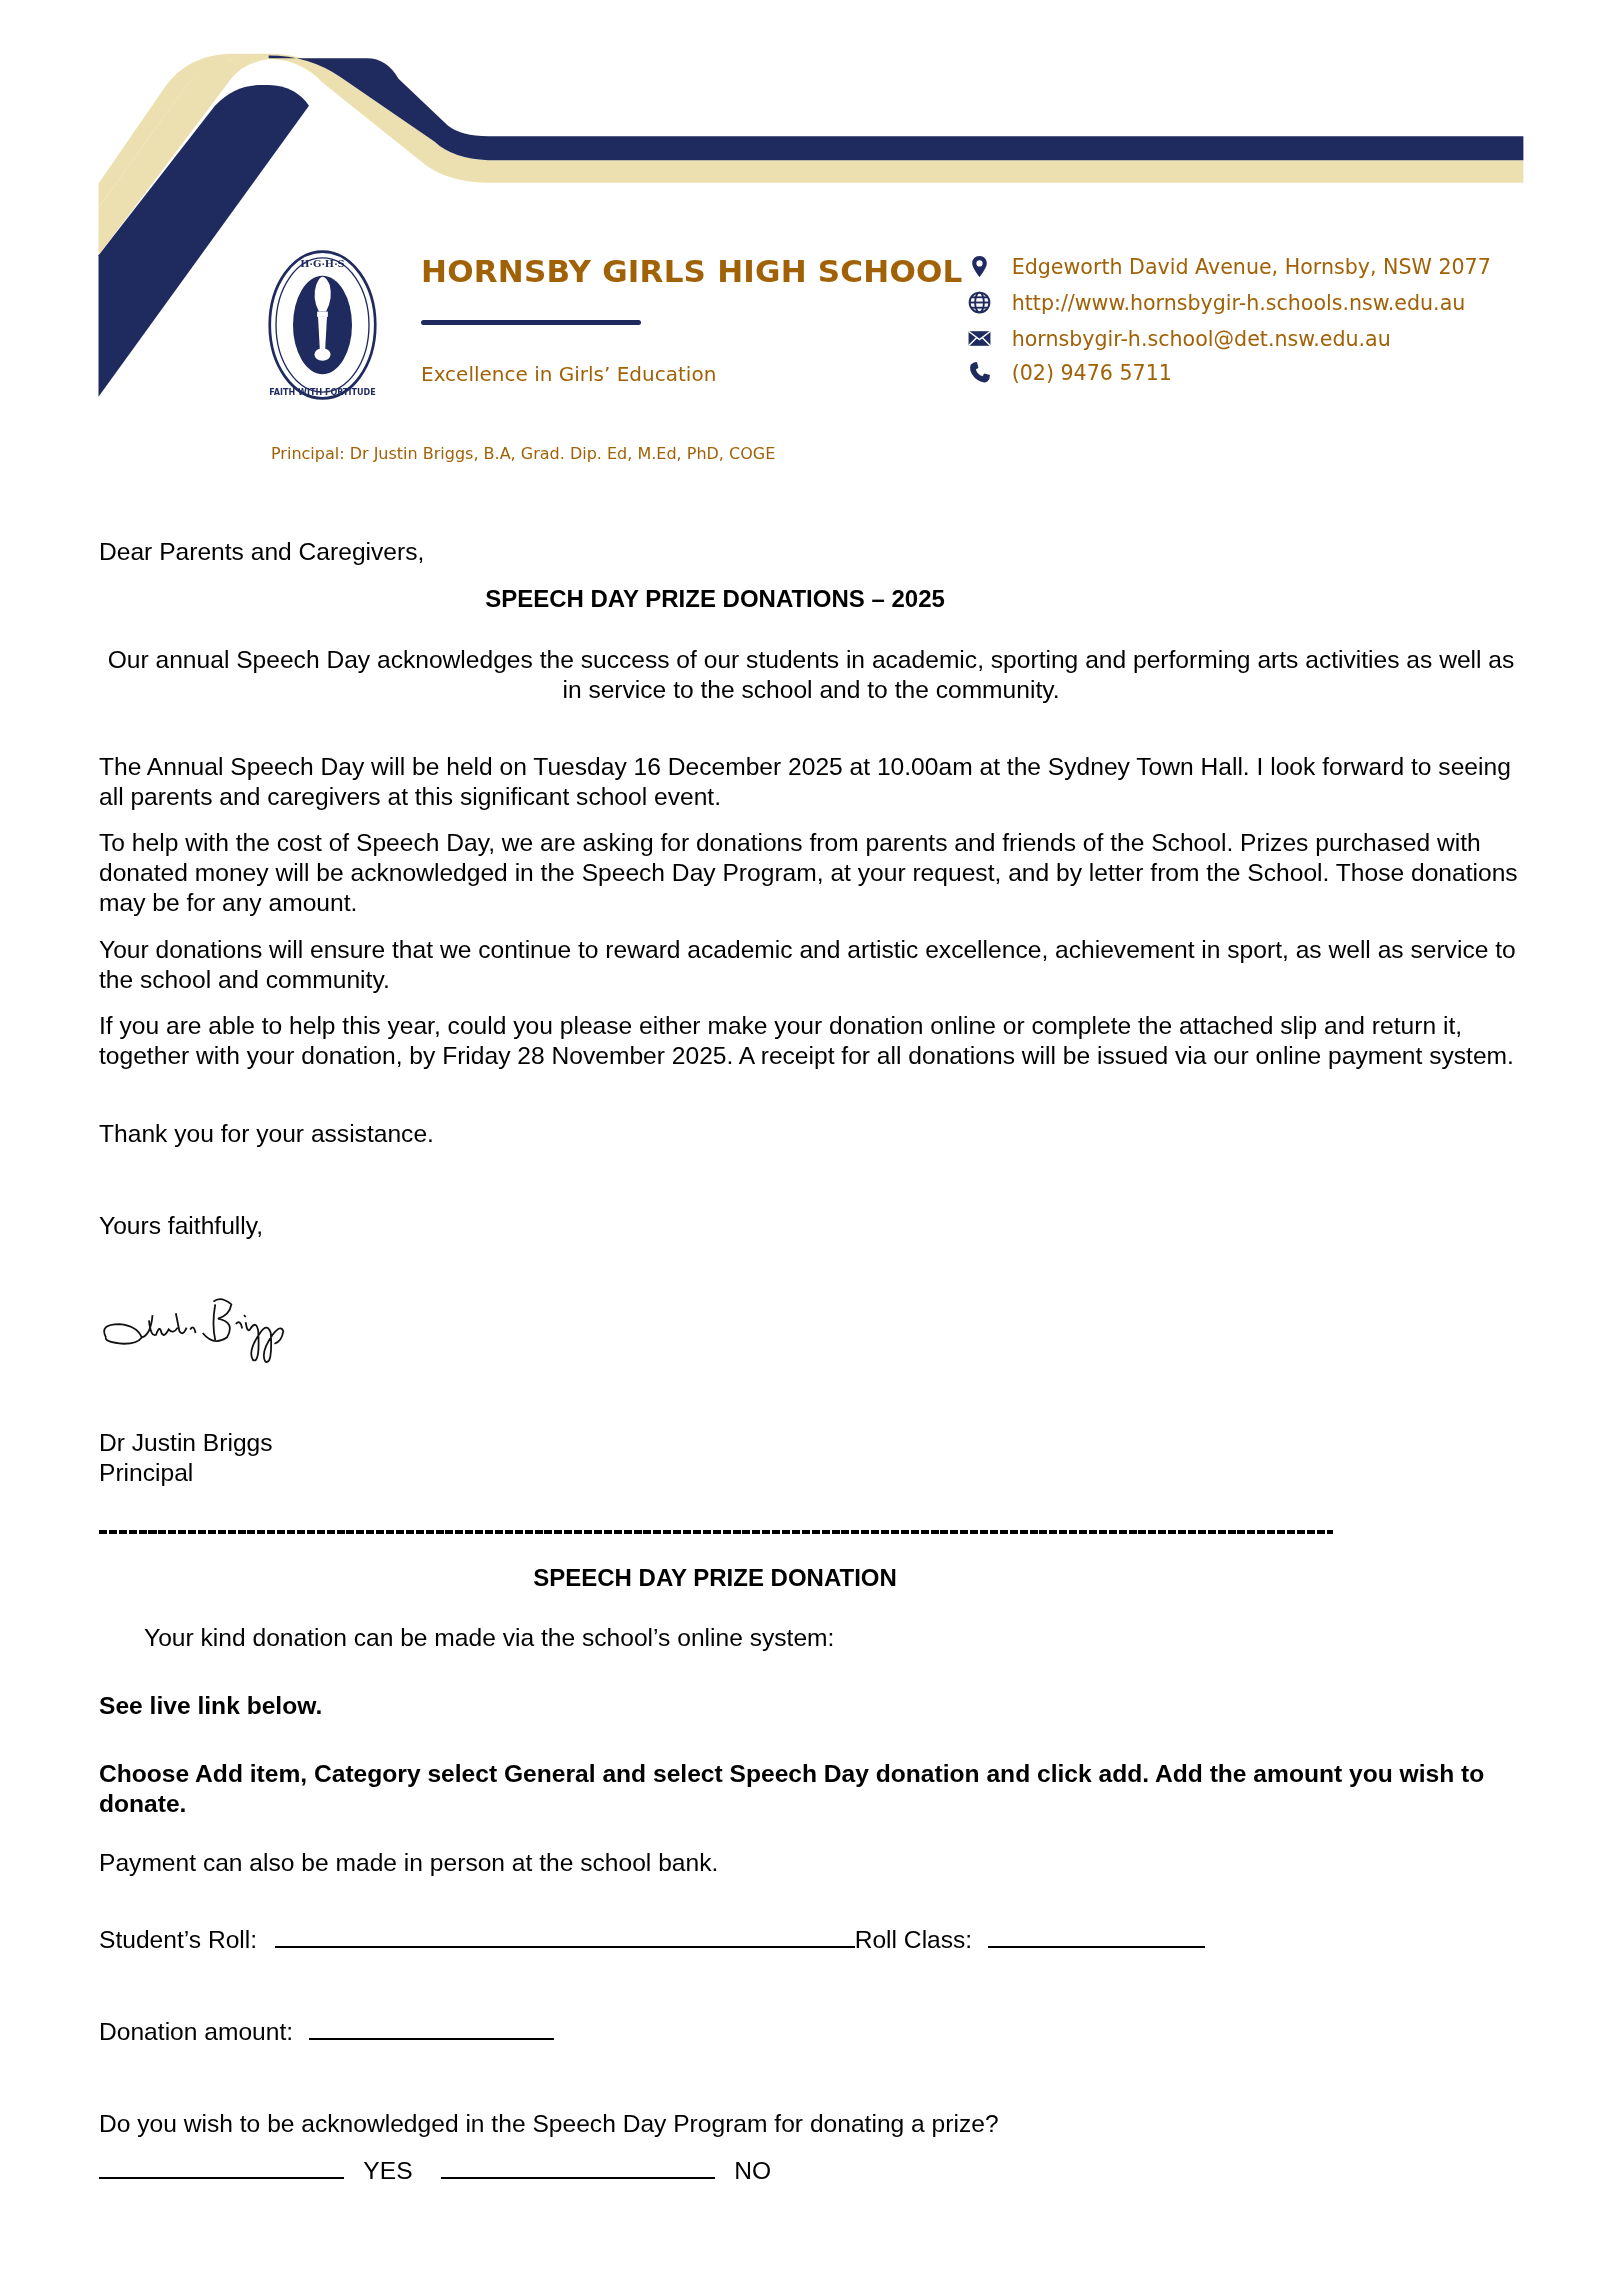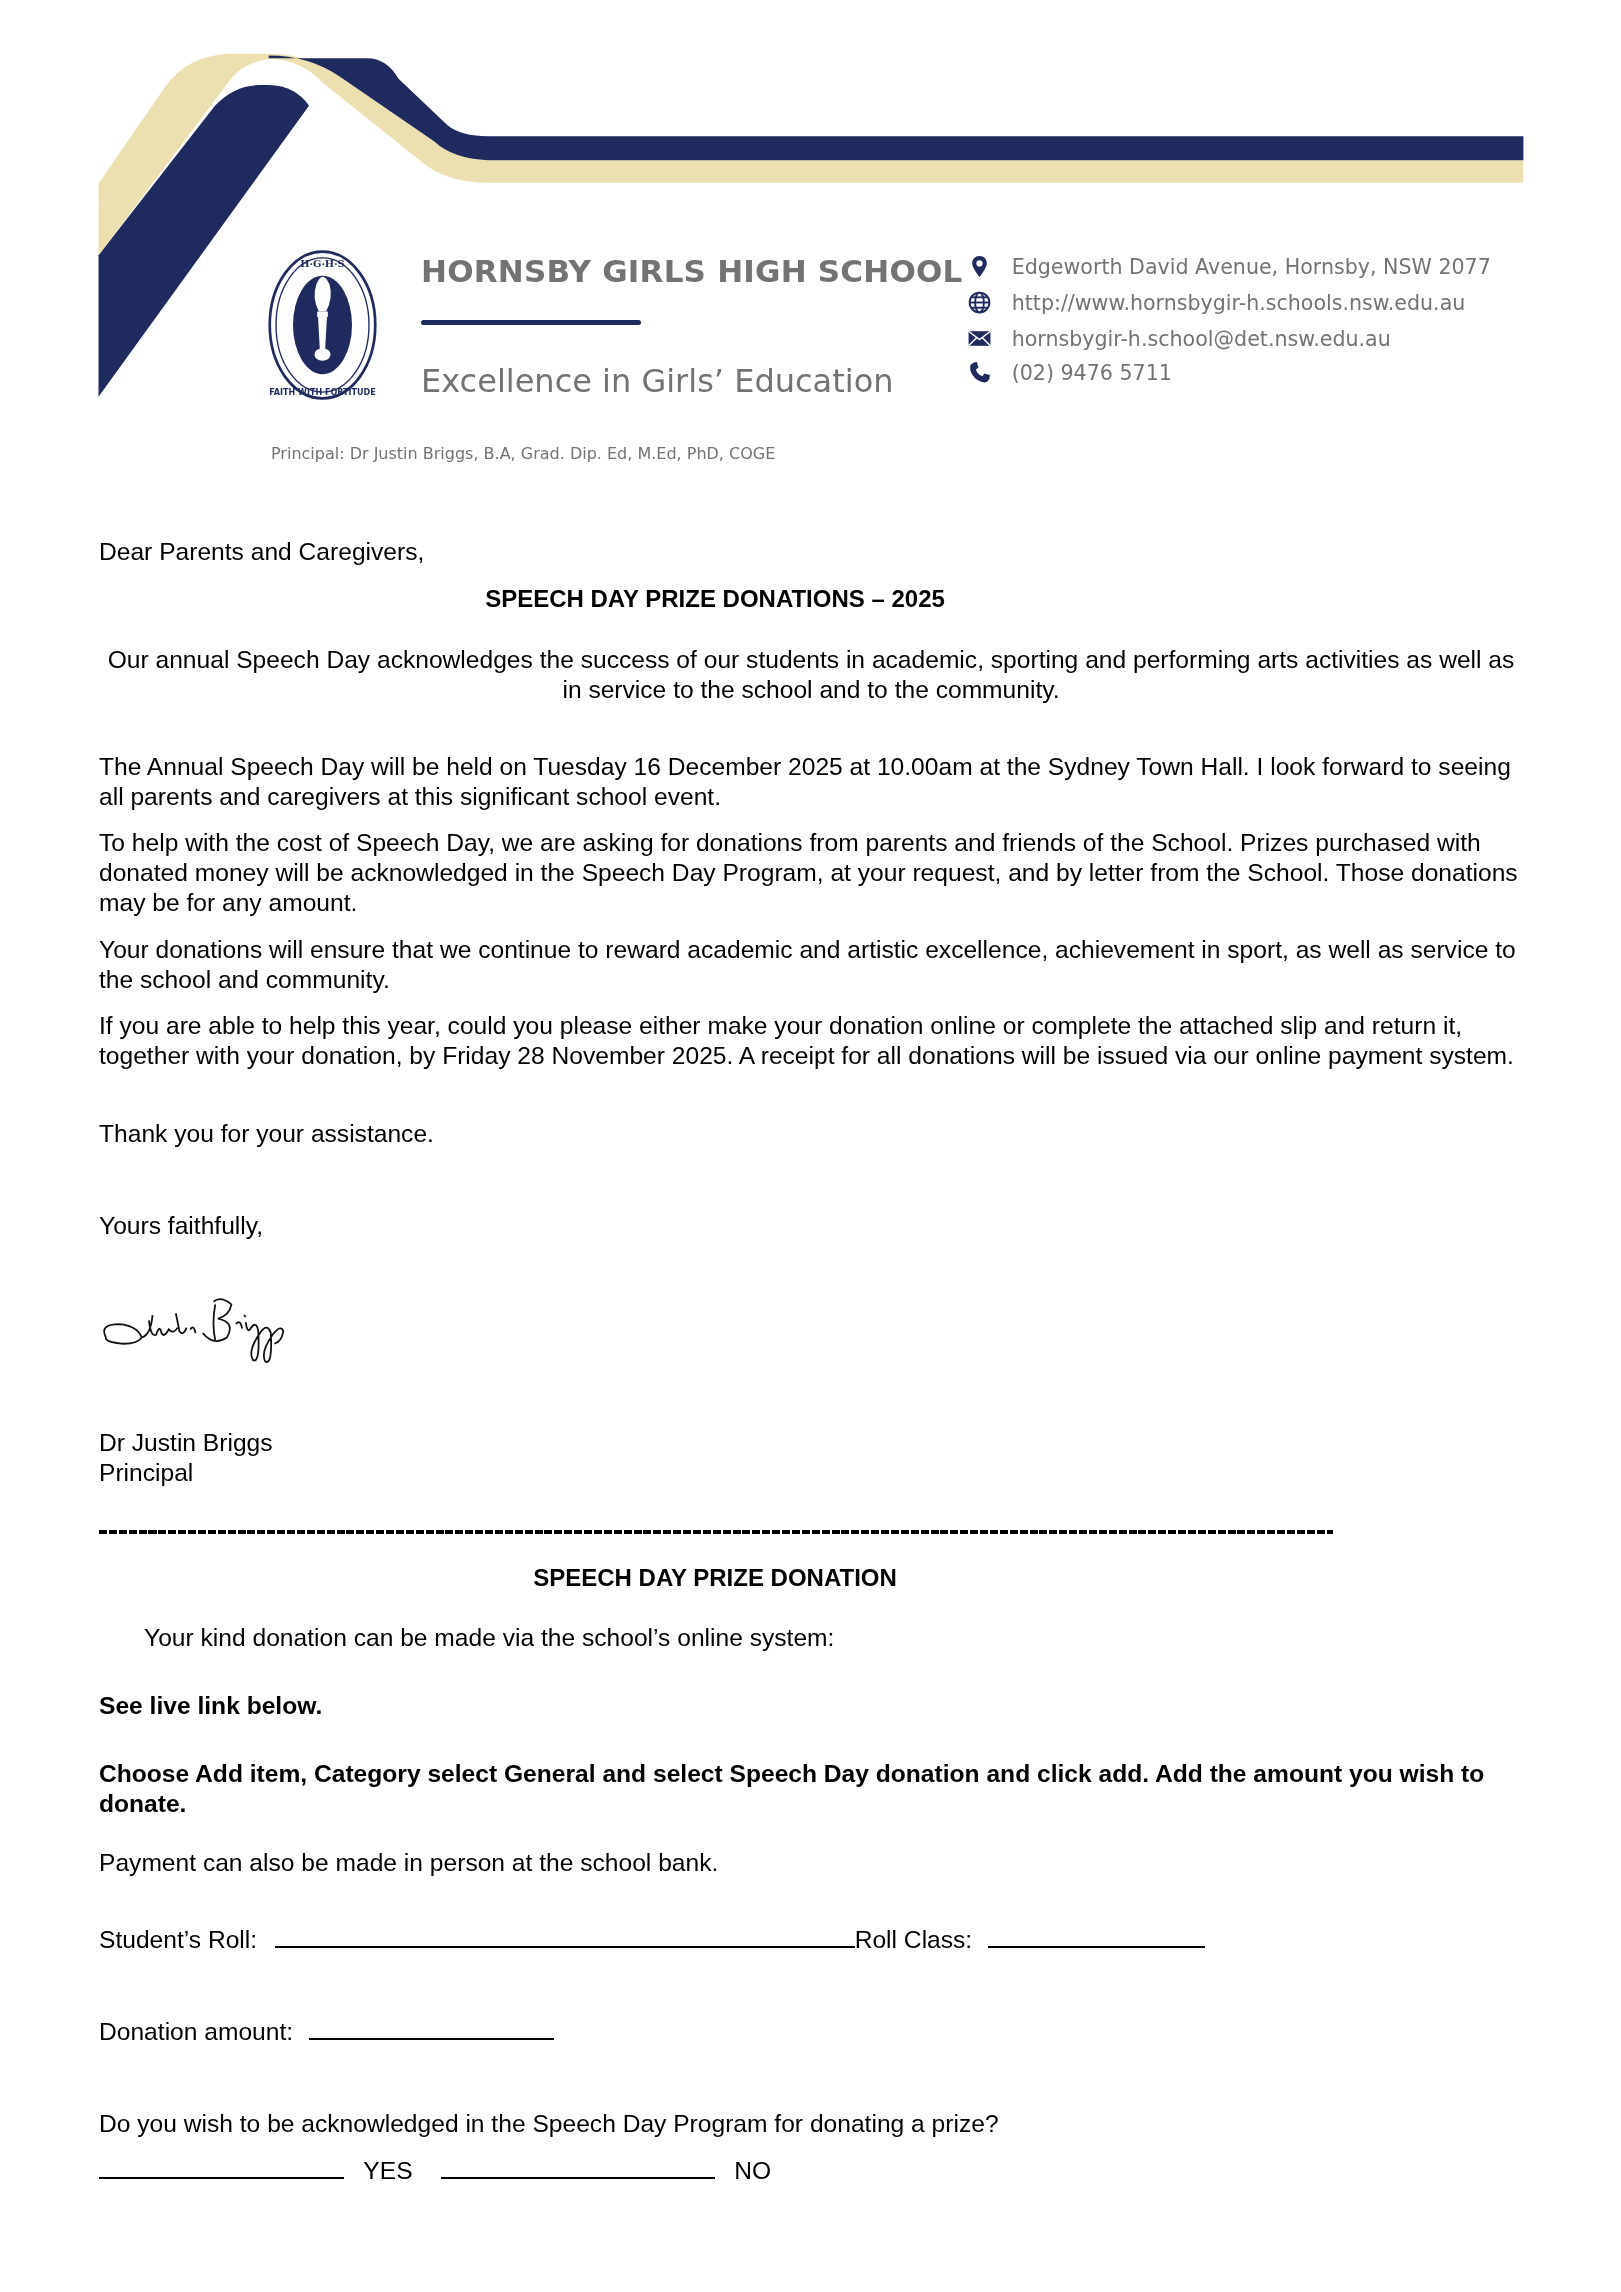--- a/index.html
+++ b/index.html
@@ -1,25 +1,25 @@
 <!DOCTYPE html>
 <html style="font-size:14.3px"><head>
 <meta charset="utf-8">
 <style>
   html, body { margin: 0; padding: 0; background: #ffffff; }
   body { width: 1621px; height: 2293px; position: relative; overflow: hidden;
          font-family: "Liberation Sans", sans-serif; color: #000; }
   .abs { position: absolute; }
-  .navy { color: #737373; }
+  .navy { color: #a16207; }
   .hdr-font { font-family: "DejaVu Sans", "Liberation Sans", sans-serif; }
   #swoosh { position: absolute; left: 0; top: 0; }
   #logo { position: absolute; left: 267px; top: 249px; width: 111px; height: 152px; }
   .school-name { left: 421px; top: 253px; font-size: 31px; font-weight: bold; letter-spacing: 0.2px; white-space: nowrap; }
   .school-rule { left: 421px; top: 320px; width: 220px; height: 4.5px; background: #1f2a5e; border-radius: 2.7px; }
-  .tagline { left: 421px; top: 362px; font-size: 32px; white-space: nowrap; }
+  .tagline { left: 421px; top: 362px; font-size: 20px; white-space: nowrap; }
   .principal-line { left: 271px; top: 444px; font-size: 16px; white-space: nowrap; }
   .contact { left: 967px; font-size: 20.6px; white-space: nowrap; display: flex; align-items: center; }
   .contact .ic { width: 25px; height: 25px; display: inline-block; margin-right: 19.7px; }
   .body-text { font-size: 24.6px; line-height: 30px; }
   .para { position: absolute; left: 99px; width: 1424px; }
   .center { position: absolute; left: 0; width: 1430px; text-align: center; font-weight: bold; font-size: 24px; }
   .bold { font-weight: bold; }
   .line { display: inline-block; border-bottom: 2.7px solid #000; height: 19.7px; vertical-align: baseline; }
   .dashes { position: absolute; left: 99px; top: 1530px; width: 1234px; height: 3.6px;
             background: repeating-linear-gradient(90deg, #000 0 8px, transparent 8px 9.9px); }

